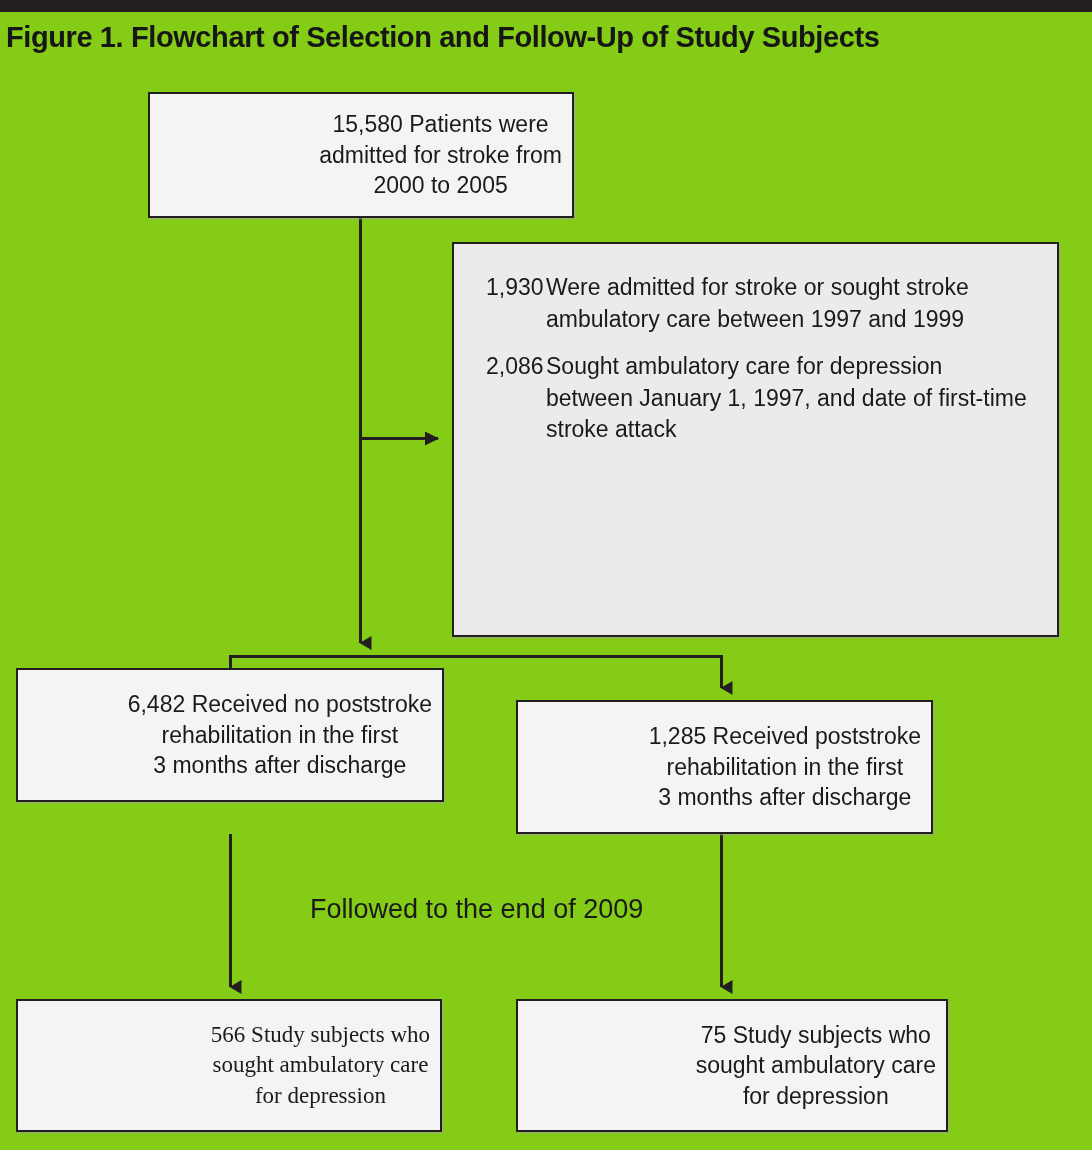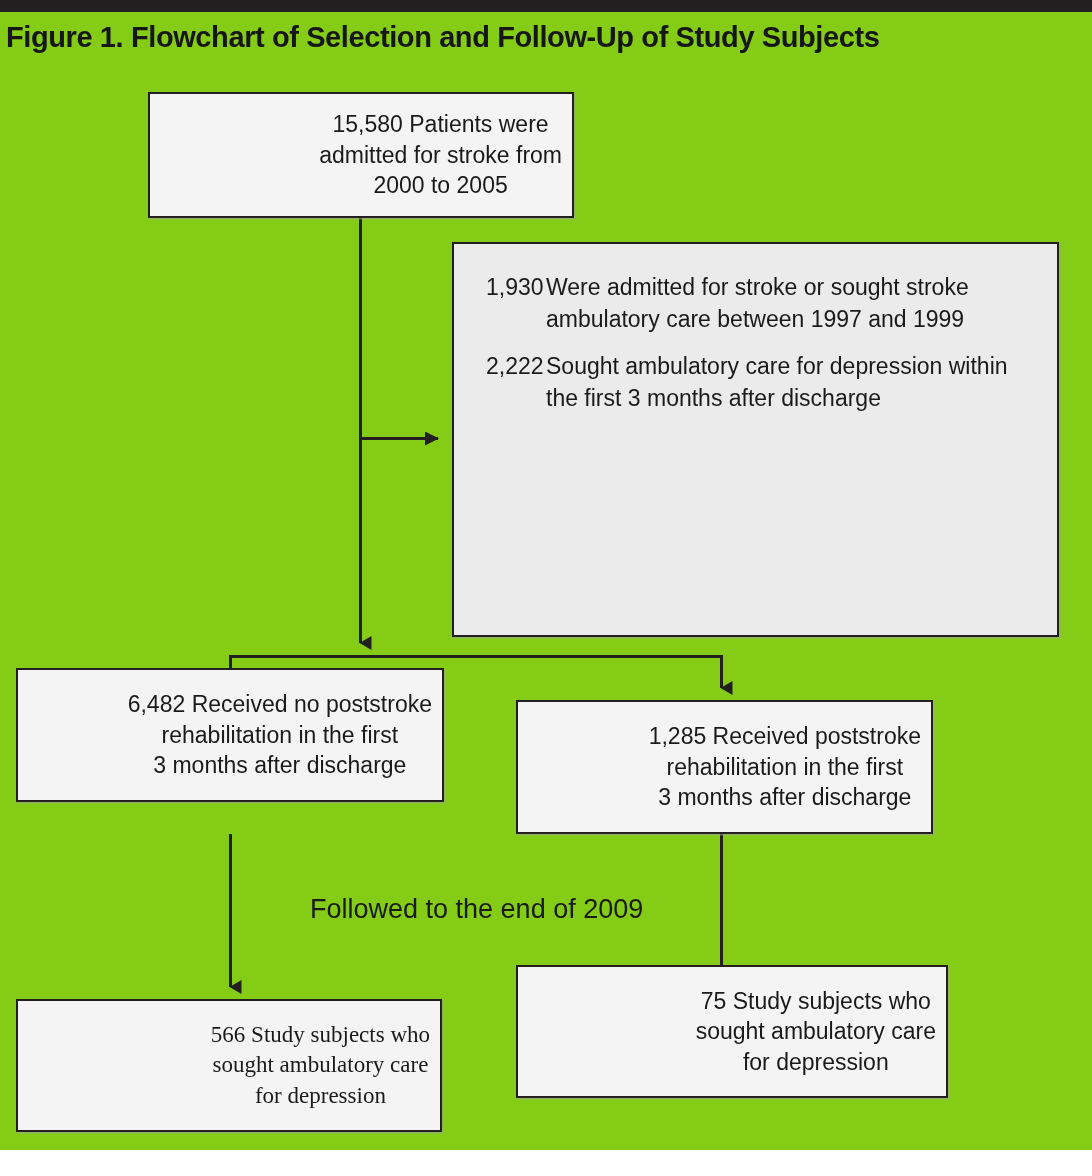--- a/index.html
+++ b/index.html
@@ -108,21 +108,21 @@
   }
   #box-rehab {
     left: 516px; top: 700px;
     width: 417px; height: 134px;
   }
   #box-outcome-no-rehab {
     left: 16px; top: 999px;
     width: 426px; height: 133px; font-family: Liberation Serif, serif;
   }
   #box-outcome-rehab {
-    left: 516px; top: 965px;
+    left: 516px; top: 999px;
     width: 432px; height: 133px;
   }
 
   
   .flow-label {
     position: absolute;
     font-size: 27px;
     line-height: 1.2;
     color: #1a1a1a;
     white-space: nowrap;
@@ -199,21 +199,21 @@
 2000 to 2005</span>
   </div>
 
   <div class="flow-box" id="box-exclusions">
     <div style="width:100%;">
       <ul class="excl-list">
         <li>
           <span class="n">1,930</span><span>Were admitted for stroke or sought stroke ambulatory care between 1997 and 1999</span>
         </li>
         <li>
-          <span class="n">2,222</span><span>Sought ambulatory care for depression within the first 3 months after discharge</span>
+          <span class="n">2,086</span><span>Sought ambulatory care for depression between January 1, 1997, and date of first-time stroke attack</span>
         </li>
       </ul>
     </div>
   </div>
 
   <div class="flow-box" id="box-no-rehab">
     <span class="box-text">6,482 Received no poststroke
 rehabilitation in the first
 3 months after discharge</span>
   </div>

